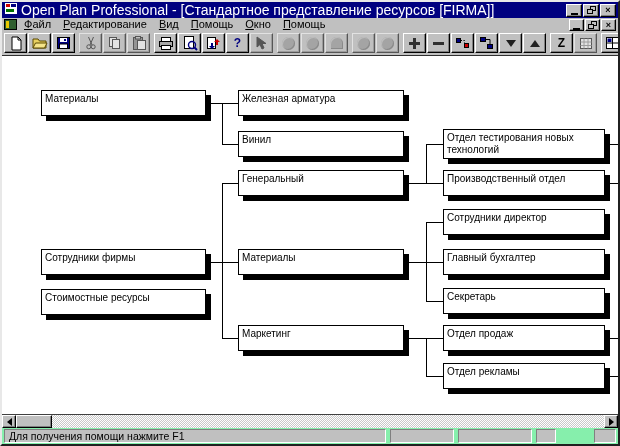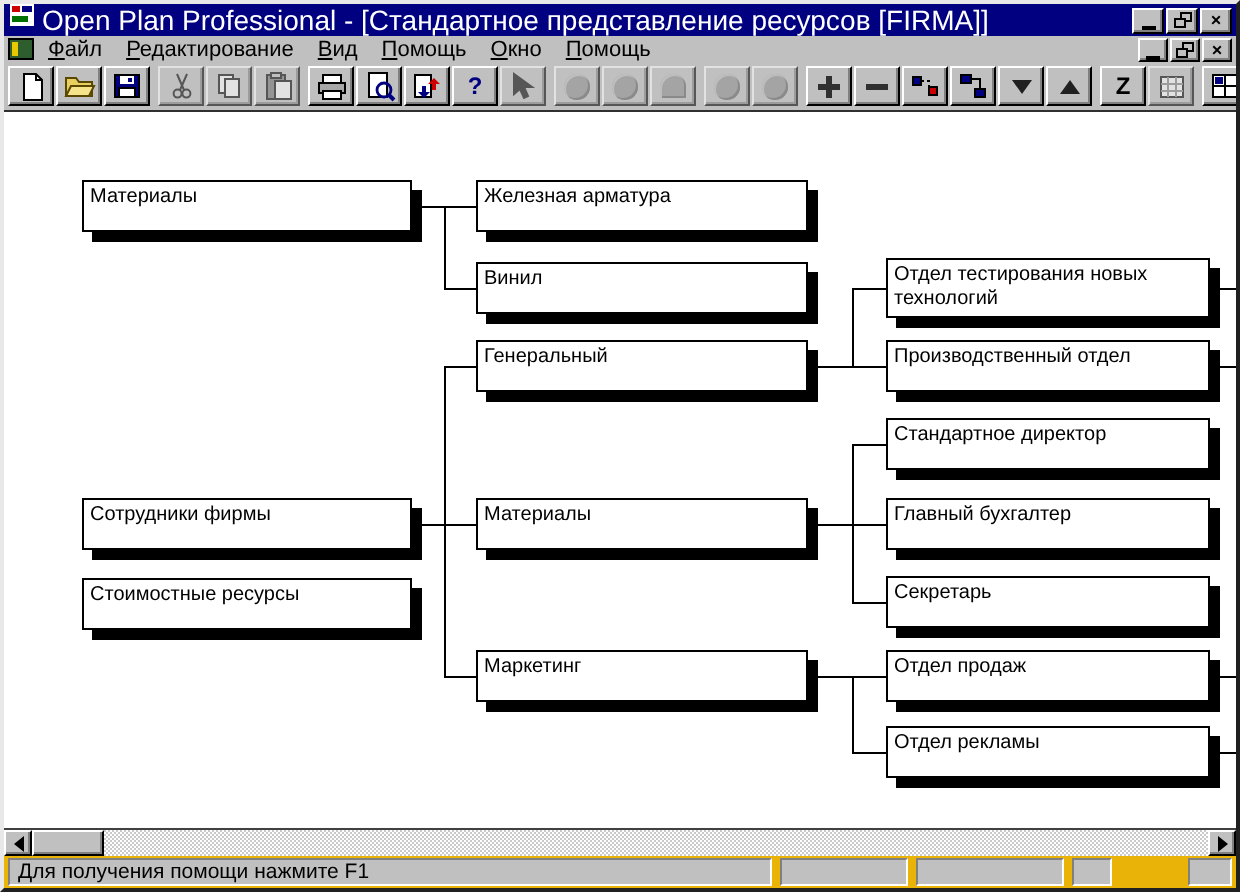--- a/index.html
+++ b/index.html
@@ -15,21 +15,21 @@
   .winbtns{display:flex;gap:1px;align-items:center;}
   .wbtn{width:16px;height:13px;background:#c0c0c0;border:1px solid;border-color:#fff #000 #000 #fff;
         box-shadow:inset -1px -1px 0 #808080;padding:0;display:flex;align-items:center;justify-content:center;
         font-size:9px;font-weight:bold;line-height:9px;color:#000;font-family:"Liberation Sans",sans-serif;cursor:default;}
   .minbar{width:7px;height:2px;background:#000;margin-top:7px;}
   .restore{position:relative;width:9px;height:9px;}
   .restore i{position:absolute;border:1px solid #000;background:#c0c0c0;width:6px;height:5px;display:block;}
   .restore i.b{left:0;top:3px;}
   .restore i.f{left:3px;top:0;}
   
-  .menubar{height:14px;display:flex;align-items:center;padding:0 2px;font-size:11px;gap:2px;}
+  .menubar{height:14px;display:flex;padding:0 2px;font-size:11px;gap:2px;}
   .menu-item{display:inline-block;padding:0 5px;line-height:13px;color:#000;cursor:default;}
   .menu-item::first-letter{text-decoration:underline;}
   .menubar .winbtns{margin-left:auto;}
   .menubar .wbtn{width:15px;height:12px;}
   
   .toolbar{height:24px;display:flex;align-items:center;padding:1px 1px 2px 2px;border-bottom:1px solid #303030;background:#c0c0c0;}
   .tgroup{display:flex;gap:1px;margin-right:4px;}
   .tbtn{width:23px;height:20px;background:#c0c0c0;border:1px solid;border-color:#fff #000 #000 #fff;
         box-shadow:inset -1px -1px 0 #808080;display:flex;align-items:center;justify-content:center;padding:0;cursor:default;}
   .tbtn.dis{opacity:.55;filter:grayscale(1);}
@@ -58,21 +58,21 @@
      background:conic-gradient(#fff 25%,#c9c9c9 0 50%,#fff 0 75%,#c9c9c9 0);background-size:2px 2px;}
   .sbtn{position:absolute;top:0;width:14px;height:13px;background:#c0c0c0;border:1px solid;border-color:#fff #000 #000 #fff;
         box-shadow:inset -1px -1px 0 #808080;display:flex;align-items:center;justify-content:center;padding:0;}
   .sbtn.left{left:0;}
   .sbtn.right{right:0;}
   .tl{width:0;height:0;border:4px solid transparent;border-right:5px solid #000;margin-left:-4px;}
   .tr{width:0;height:0;border:4px solid transparent;border-left:5px solid #000;margin-right:-4px;}
   .thumb{position:absolute;left:14px;top:0;width:36px;height:13px;background:#c0c0c0;border:1px solid;
          border-color:#fff #000 #000 #fff;box-shadow:inset -1px -1px 0 #808080;}
   
-  .statusbar{height:16px;display:flex;gap:4px;padding:1px 2px;align-items:stretch;font-size:10.5px;background:#eab308;}
+  .statusbar{height:16px;display:flex;gap:4px;padding:1px 2px;align-items:stretch;font-size:10.5px;background:#86efac;}
   .pane{background:#c0c0c0;border:1px solid;border-color:#808080 #fff #fff #808080;padding:0 4px;line-height:12px;
         white-space:nowrap;overflow:hidden;color:#000;}
   .pane.msg{flex:1;}
   .pane.p1{width:64px;}
   .pane.p2{width:74px;}
   .pane.p3{width:20px;}
   .pane.num{width:30px;text-align:center;margin-top:32px;}
   .pane.p4{width:22px;}
 </style>
 </head>
@@ -286,21 +286,21 @@
     <div class="node" style="left:39px;top:34px;width:165px"><span>Материалы</span></div>
     <div class="node" style="left:236px;top:34px;width:166px"><span>Железная арматура</span></div>
     <div class="node" style="left:236px;top:75px;width:166px"><span>Винил</span></div>
     <div class="node" style="left:236px;top:114px;width:166px"><span>Генеральный</span></div>
     <div class="node" style="left:39px;top:193px;width:165px"><span>Сотрудники фирмы</span></div>
     <div class="node" style="left:236px;top:193px;width:166px"><span>Материалы</span></div>
     <div class="node" style="left:39px;top:233px;width:165px"><span>Стоимостные ресурсы</span></div>
     <div class="node tall" style="left:441px;top:73px;width:162px"><span>Отдел тестирования новых технологий</span></div>
     <div class="node" style="left:236px;top:269px;width:166px"><span>Маркетинг</span></div>
     <div class="node" style="left:441px;top:114px;width:162px"><span>Производственный отдел</span></div>
-    <div class="node" style="left:441px;top:153px;width:162px"><span>Стандартное директор</span></div>
+    <div class="node" style="left:441px;top:153px;width:162px"><span>Сотрудники директор</span></div>
     <div class="node" style="left:441px;top:193px;width:162px"><span>Главный бухгалтер</span></div>
     <div class="node" style="left:441px;top:232px;width:162px"><span>Секретарь</span></div>
     <div class="node" style="left:441px;top:269px;width:162px"><span>Отдел продаж</span></div>
     <div class="node" style="left:441px;top:307px;width:162px"><span>Отдел рекламы</span></div>
 
     <i class="ln h" style="left:204px;top:47px;width:32px"></i>
     <i class="ln v" style="left:220px;top:47px;height:42px"></i>
     <i class="ln h" style="left:220px;top:88px;width:16px"></i>
 
     <i class="ln h" style="left:204px;top:206px;width:32px"></i>

